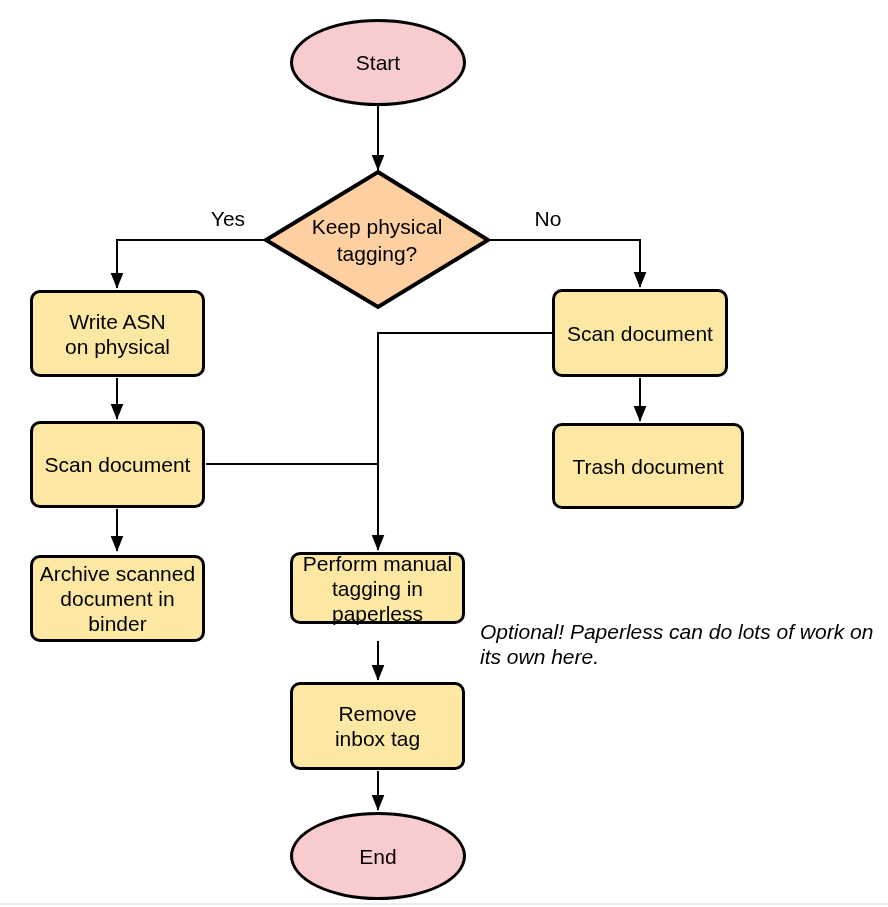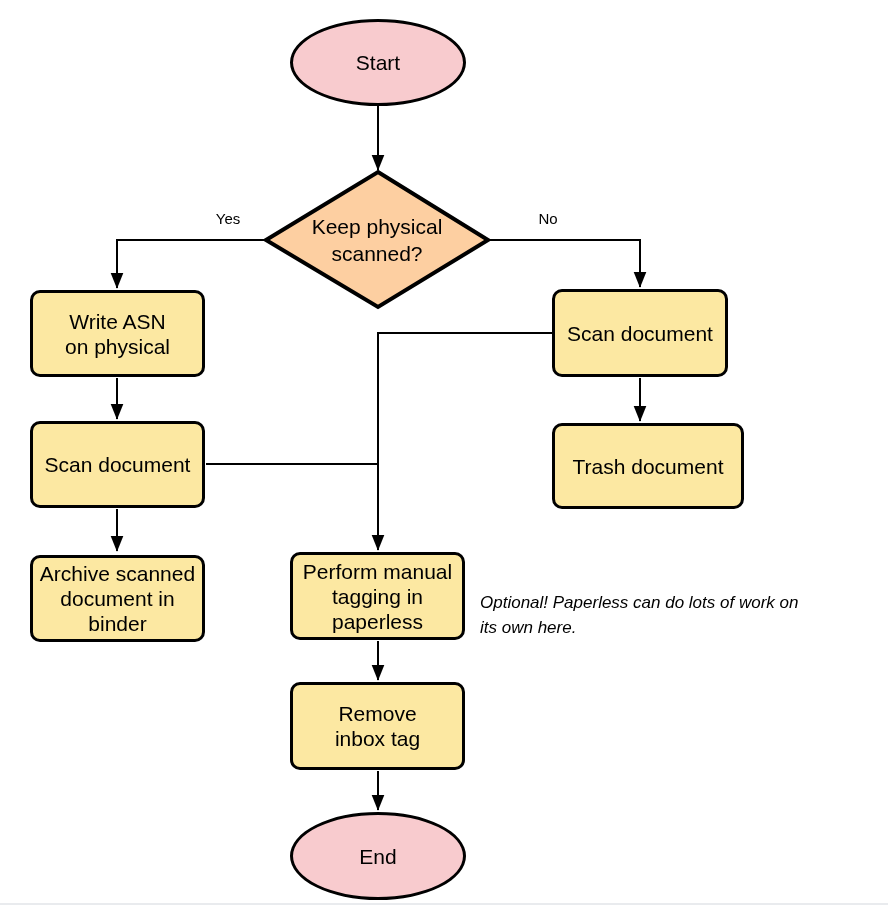--- a/index.html
+++ b/index.html
@@ -53,31 +53,32 @@
     align-items: center;
     justify-content: center;
     text-align: center;
     font-size: 21px;
     line-height: 27px;
     white-space: pre-line;
   }
   .edge-label {
     position: absolute;
     z-index: 1;
-    font-size: 15px;
+    font-size: 21px;
     line-height: 26px;
     text-align: center;
   }
   .annotation {
     position: absolute;
     z-index: 1;
-    font-size: 17px;
+    font-size: 21px;
     line-height: 25px;
     font-style: italic;
     white-space: pre-line;
+    margin-top: 29px;
   }
   .bottom-divider {
     position: absolute;
     left: 0;
     top: 903px;
     width: 888px;
     height: 2px;
     background: var(--divider, #e9ebee);
   }
 </style>
@@ -105,21 +106,21 @@
     <path class="edge-path" d="M378,771 L378,810" marker-end="url(#arrow)"></path>
 
     <polygon points="378,172 488,240 378,307 266,240" style="fill:var(--decision-fill,#fdcfa1);stroke:var(--stroke,#000000);stroke-width:4"></polygon>
   </svg>
 
   <div class="node terminator" style="left:290px;top:19px;width:176px;height:87px">
     <span>Start</span>
   </div>
 
   <div class="decision-label" style="left:266px;top:172px;width:222px;height:135px">Keep physical
-scanned?</div>
+tagging?</div>
 
   <div class="edge-label" style="left:198px;top:206px;width:60px">Yes</div>
 
   <div class="edge-label" style="left:518px;top:206px;width:60px">No</div>
 
   <div class="node process" style="left:30px;top:290px;width:175px;height:87px">
     <span>Write ASN
 on physical</span>
   </div>
 
@@ -134,21 +135,21 @@
   </div>
 
   <div class="node process" style="left:552px;top:289px;width:176px;height:88px">
     <span>Scan document</span>
   </div>
 
   <div class="node process" style="left:552px;top:423px;width:192px;height:86px">
     <span>Trash document</span>
   </div>
 
-  <div class="node process" style="left:290px;top:552px;width:175px;height:88px">
+  <div class="node process" style="left:290px;top:552px;width:175px;height:72px">
     <span>Perform manual
 tagging in
 paperless</span>
   </div>
 
   <div class="annotation" style="left:480px;top:590px;width:402px">Optional! Paperless can do lots of work on
 its own here.</div>
 
   <div class="node terminator" style="left:290px;top:812px;width:176px;height:88px">
     <span>End</span>

